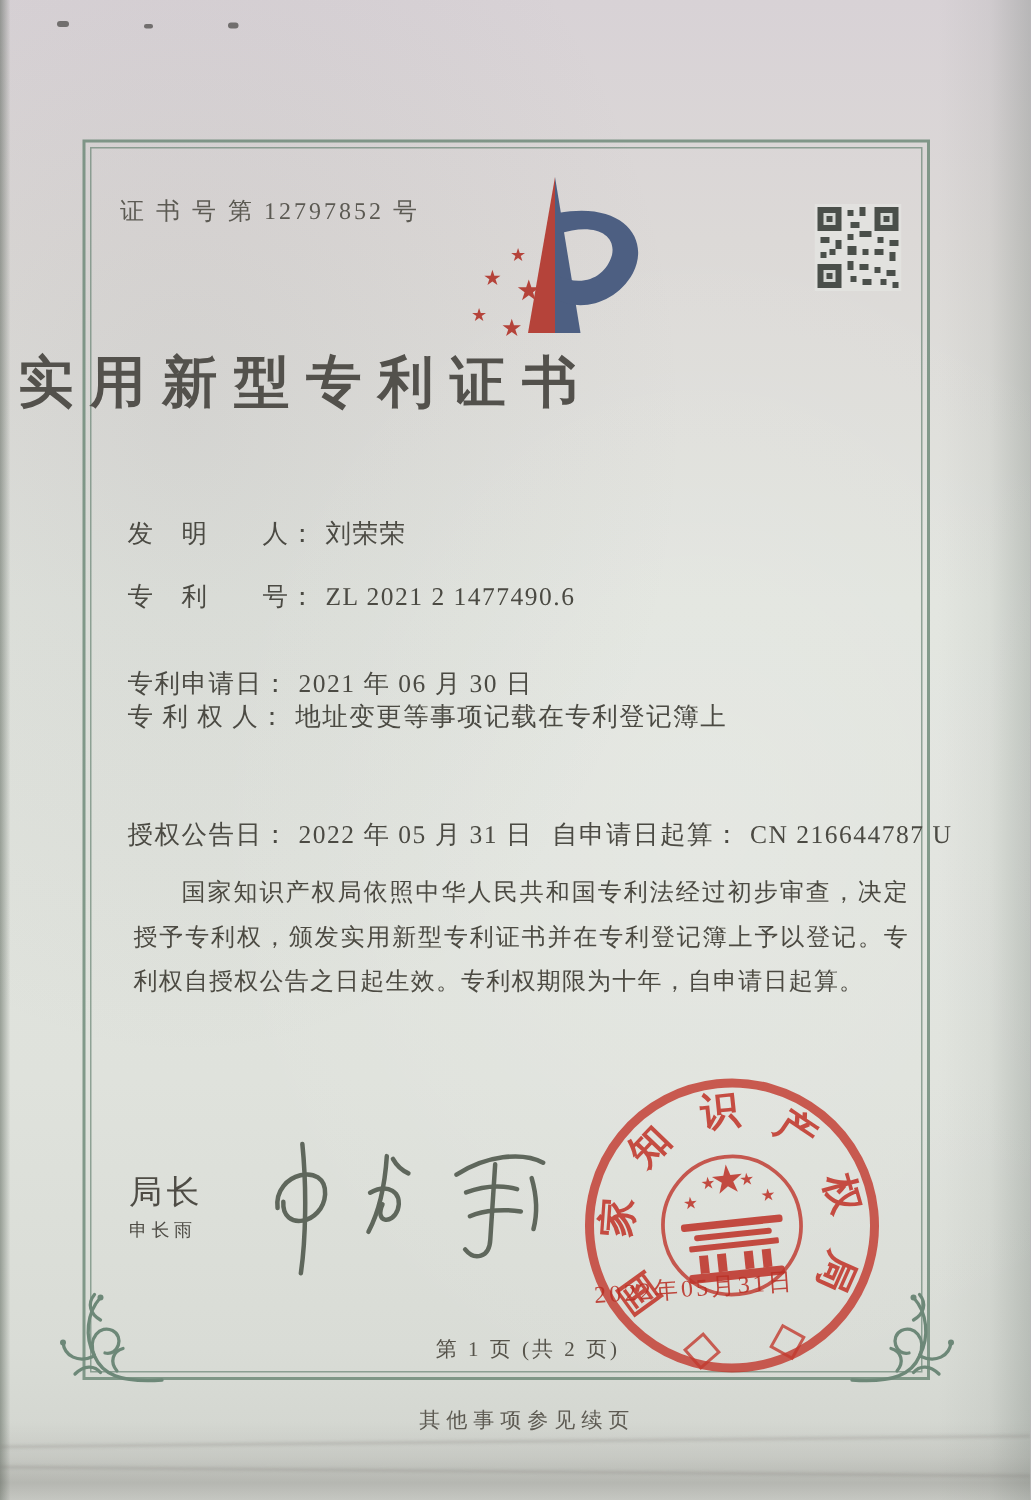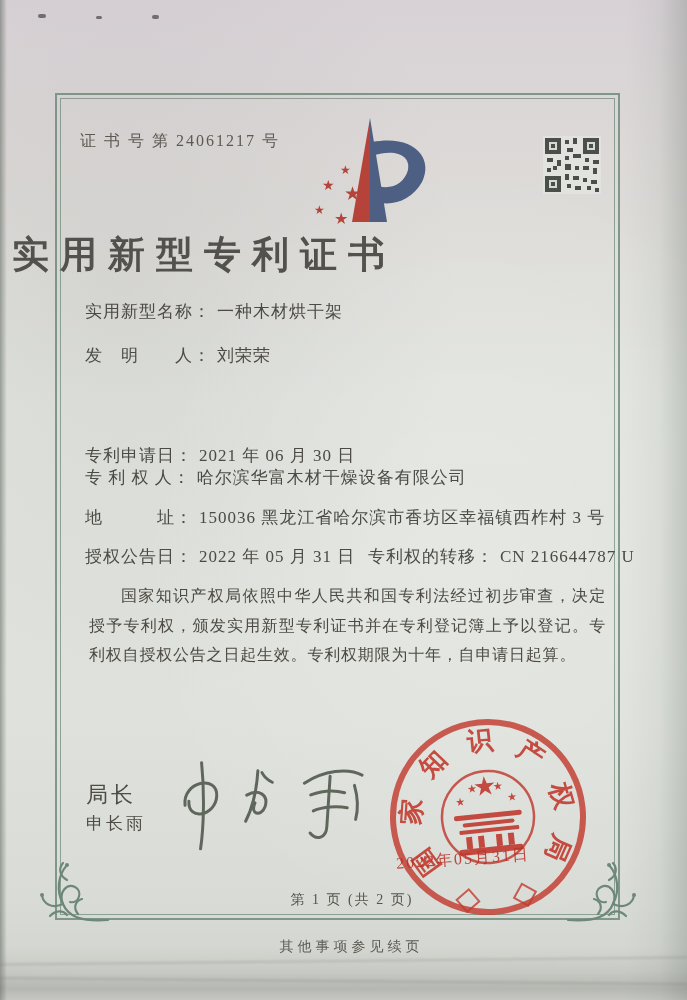--- a/index.html
+++ b/index.html
@@ -35,21 +35,21 @@
   .r1{top:300px;} .r2{top:344px;} .r3{top:386px;} .r4{top:444px;} .r5{top:466px;} .r6{top:506px;} .r7{top:545px;}
   .row .lbl{color:#4b4a43;}
   .row .val{margin-left:6px;}
   .pair2{position:absolute;left:283px;top:0;}
 
   .paras{position:absolute;left:85px;top:577px;width:525px;font-size:16px;line-height:29.5px;
     color:#4c4a42;letter-spacing:0.8px;text-align:justify;}
   .paras p{margin:4px;text-indent:2em;}
 
   .signer-title{position:absolute;left:86px;top:780px;font-size:22px;color:#4e4c45;letter-spacing:3px;}
-  .signer-name{position:absolute;left:86px;top:812px;font-size:17px;color:#4e4c45;letter-spacing:3px;}
+  .signer-name{position:absolute;left:86px;top:812px;font-size:12px;color:#4e4c45;letter-spacing:3px;}
   .signature{position:absolute;left:165px;top:750px;transform:rotate(-2deg);}
 
   .seal{position:absolute;left:383px;top:712px;width:210px;height:210px;transform:rotate(-6deg);}
   .seal-date{position:absolute;left:396px;top:849px;font-size:16px;color:rgba(186,48,38,0.88);
     letter-spacing:2px;transform:rotate(-4deg);white-space:nowrap;}
 
   .page-info{position:absolute;left:0;top:891px;width:100%;text-align:center;
     font-size:14px;color:#56534a;letter-spacing:2px;padding-left:17px;}
   .footer-note{position:absolute;left:0;top:938px;width:100%;text-align:center;
     font-size:14px;color:#5d5a52;letter-spacing:4px;padding-left:16px;}
@@ -88,21 +88,21 @@
       <path d="M27,46 C20,33 22,17 31,7"></path>
       <path d="M27,46 C16,51 7,46 6,37"></path>
       <path d="M31,22 C24,18 22,11 27,5"></path>
       <path d="M42,56 C37,50 39,43 46,41"></path>
       <path d="M14,58 C20,52 27,52 31,57"></path>
     </g>
     <circle cx="6" cy="37" r="2" fill="#6d8878"></circle>
     <circle cx="31" cy="7" r="2" fill="#6d8878"></circle>
   </svg>
 
-  <div class="cert-no">证 书 号 第 24061217 号</div>
+  <div class="cert-no">证 书 号 第 12797852 号</div>
 
   <svg class="logo" width="150" height="118" viewBox="0 0 150 118">
     <polygon points="78,6 60,110 78,110" fill="#b5433a"></polygon>
     <polygon points="78,6 78,110 95,110" fill="#4d5f82"></polygon>
     <path d="M80,30 C122,22 142,46 130,70 C119,90 96,96 80,88 L80,72 C98,80 112,72 116,58 C119,44 104,36 80,44 Z" fill="#4d5f82"></path>
     <g fill="#b5433a" font-family="'DejaVu Sans',sans-serif">
       <text x="30" y="78" font-size="14">★</text>
       <text x="48" y="62" font-size="12">★</text>
       <text x="52" y="88" font-size="19">★</text>
       <text x="22" y="102" font-size="12">★</text>
@@ -147,39 +147,36 @@
     </g>
     <g fill="#4a4f4a">
       <rect x="8" y="8" width="4" height="4"></rect>
         <rect x="46" y="8" width="4" height="4"></rect>
         <rect x="8" y="46" width="4" height="4"></rect>
     </g>
   </svg>
 
   <h1 class="title">实用新型专利证书</h1>
 
-  <div class="row r1">
-    <span class="lbl">实用新型名称：</span><span class="val">一种木材烘干架</span>
-  </div>
   <div class="row r2">
     <span class="lbl">发　明　　人：</span><span class="val">刘荣荣</span>
   </div>
+  <div class="row r3">
+    <span class="lbl">专　利　　号：</span><span class="val">ZL 2021 2 1477490.6</span>
+  </div>
   <div class="row r4">
     <span class="lbl">专利申请日：</span><span class="val">2021 年 06 月 30 日</span>
   </div>
   <div class="row r5">
-    <span class="lbl">专 利 权 人：</span><span class="val">哈尔滨华富木材干燥设备有限公司</span>
-  </div>
-  <div class="row r6">
-    <span class="lbl">地　　　址：</span><span class="val">150036 黑龙江省哈尔滨市香坊区幸福镇西柞村 3 号</span>
+    <span class="lbl">专 利 权 人：</span><span class="val">地址变更等事项记载在专利登记簿上</span>
   </div>
   <div class="row r7">
     <span class="lbl">授权公告日：</span><span class="val">2022 年 05 月 31 日</span>
     <span class="pair2">
-      <span class="lbl">专利权的转移：</span><span class="val">CN 216644787 U</span>
+      <span class="lbl">自申请日起算：</span><span class="val">CN 216644787 U</span>
     </span>
   </div>
 
   <div class="paras">
     <p>国家知识产权局依照中华人民共和国专利法经过初步审查，决定授予专利权，颁发实用新型专利证书并在专利登记簿上予以登记。专利权自授权公告之日起生效。专利权期限为十年，自申请日起算。</p>
   </div>
 
   <div class="signer-title">局长</div>
   <div class="signer-name">申长雨</div>
   <svg class="signature" width="230" height="105" viewBox="0 0 230 105">

